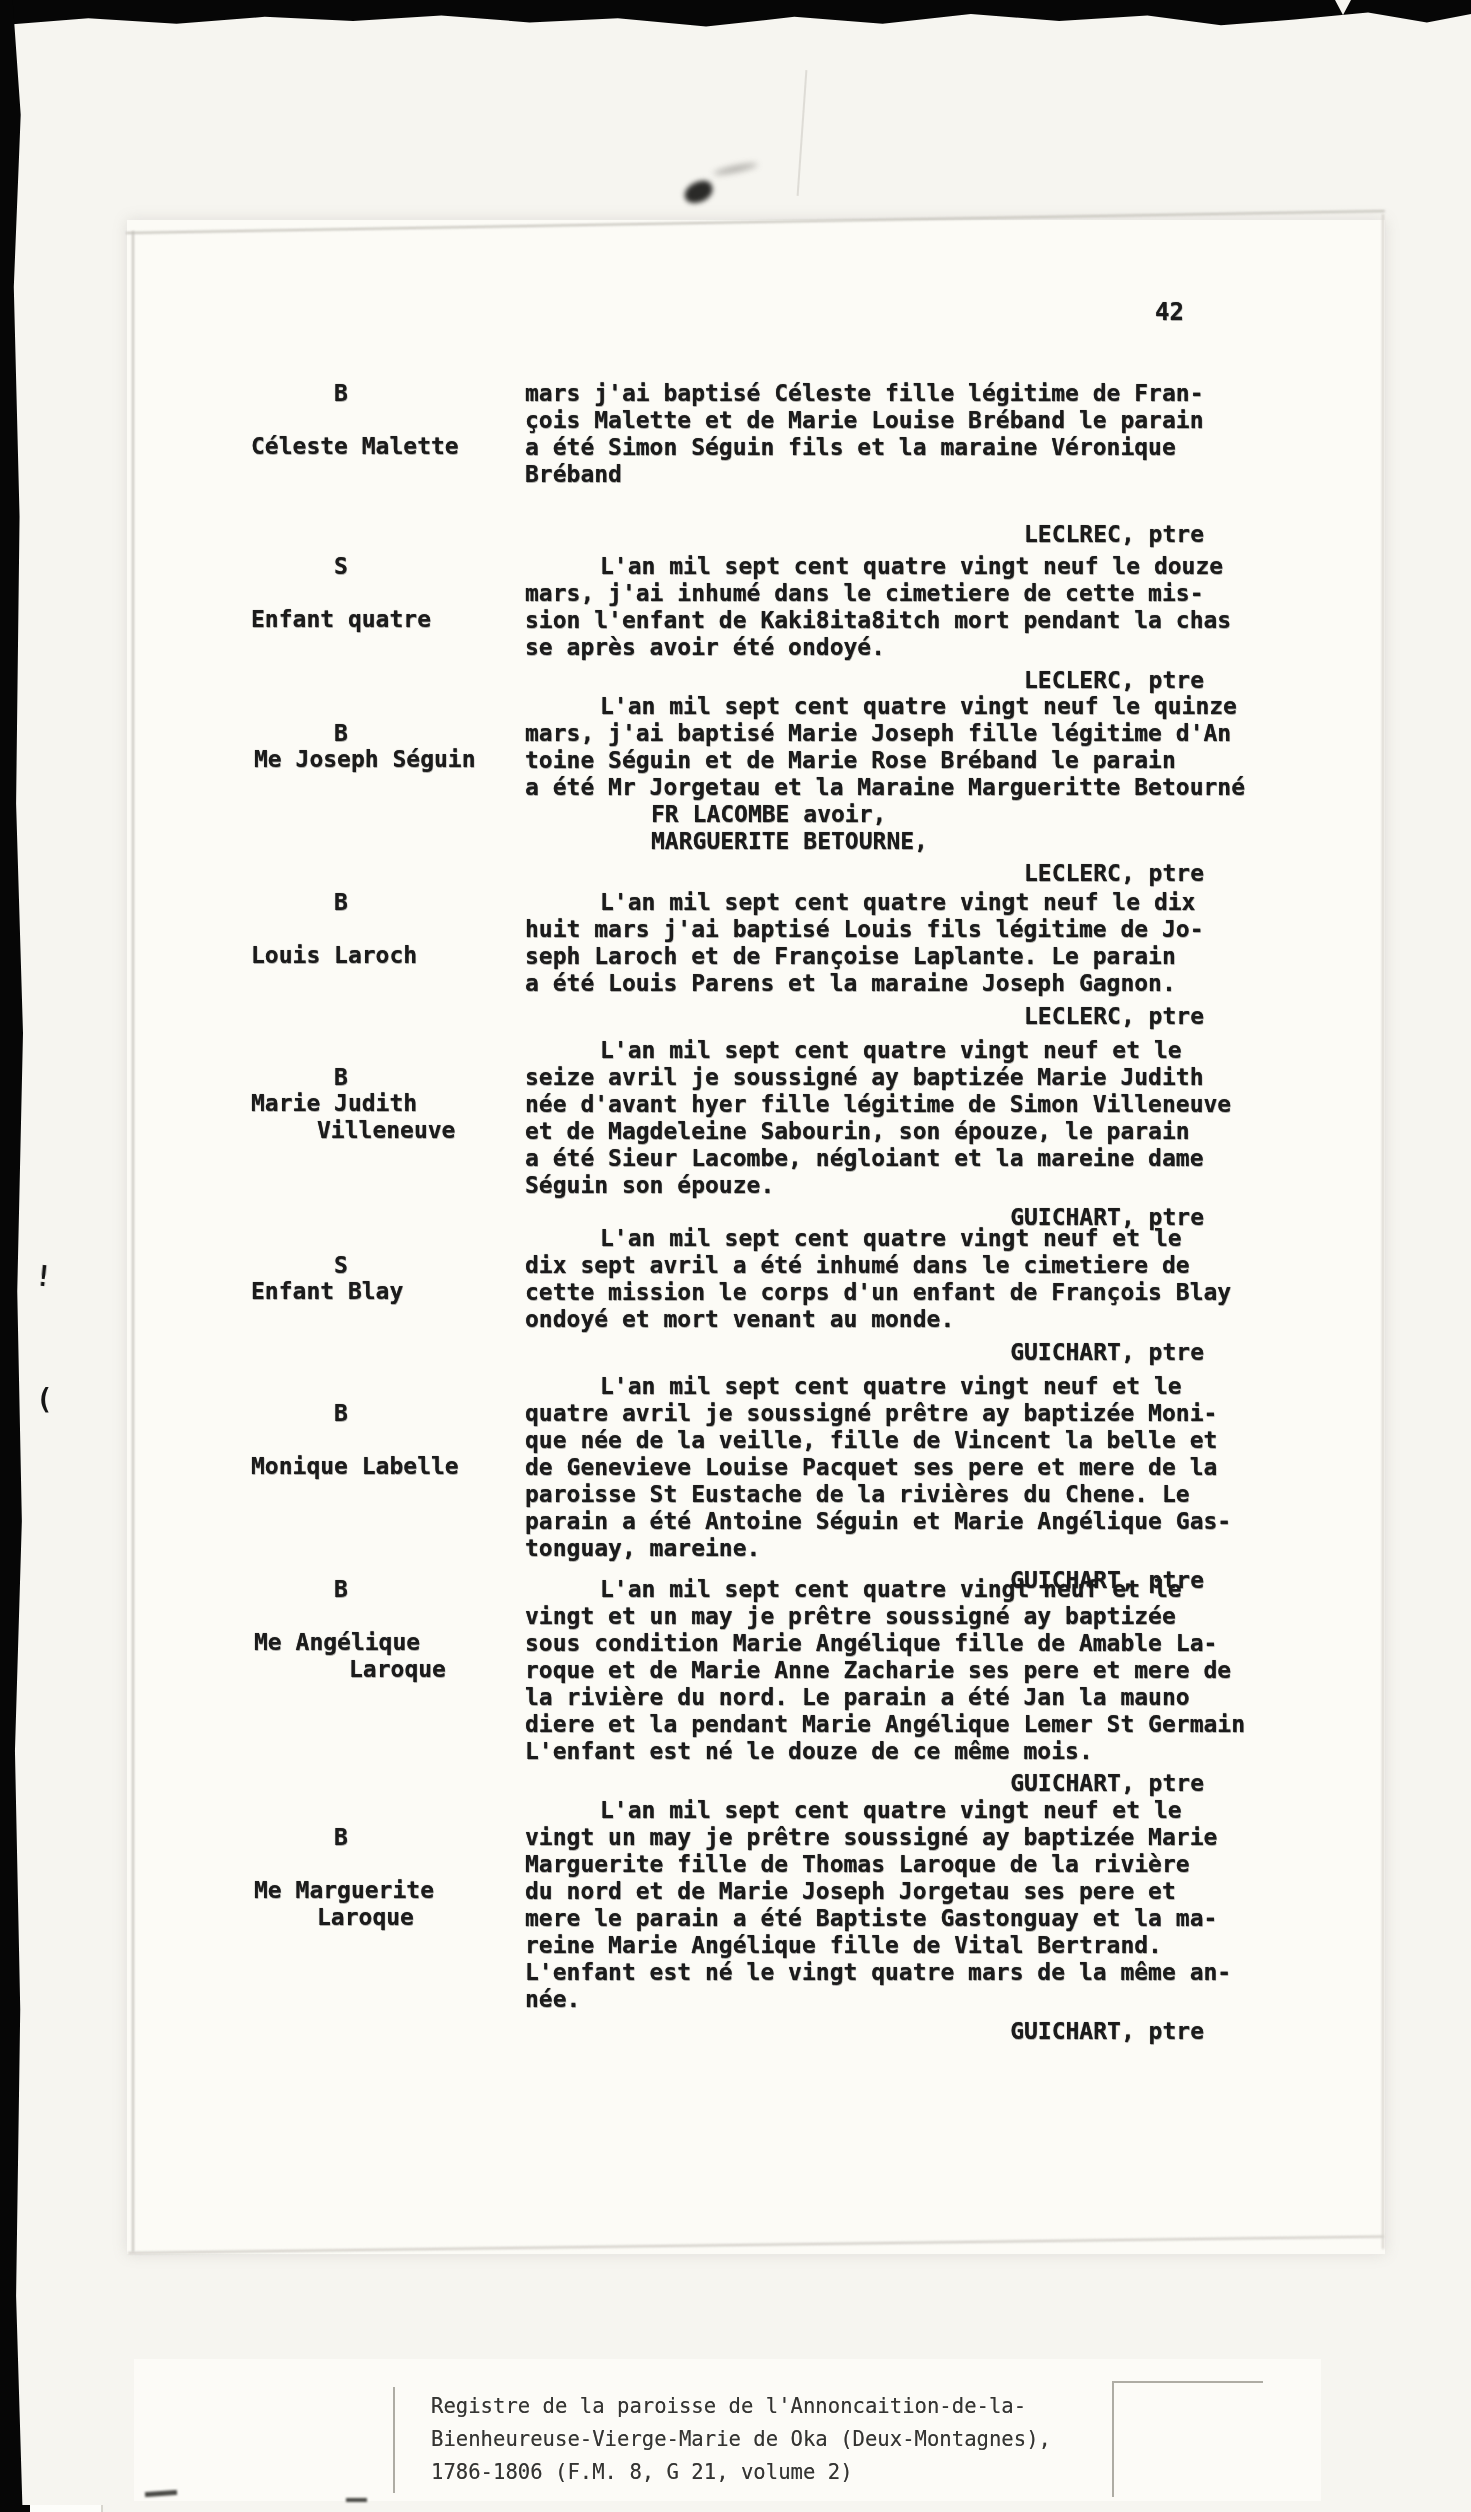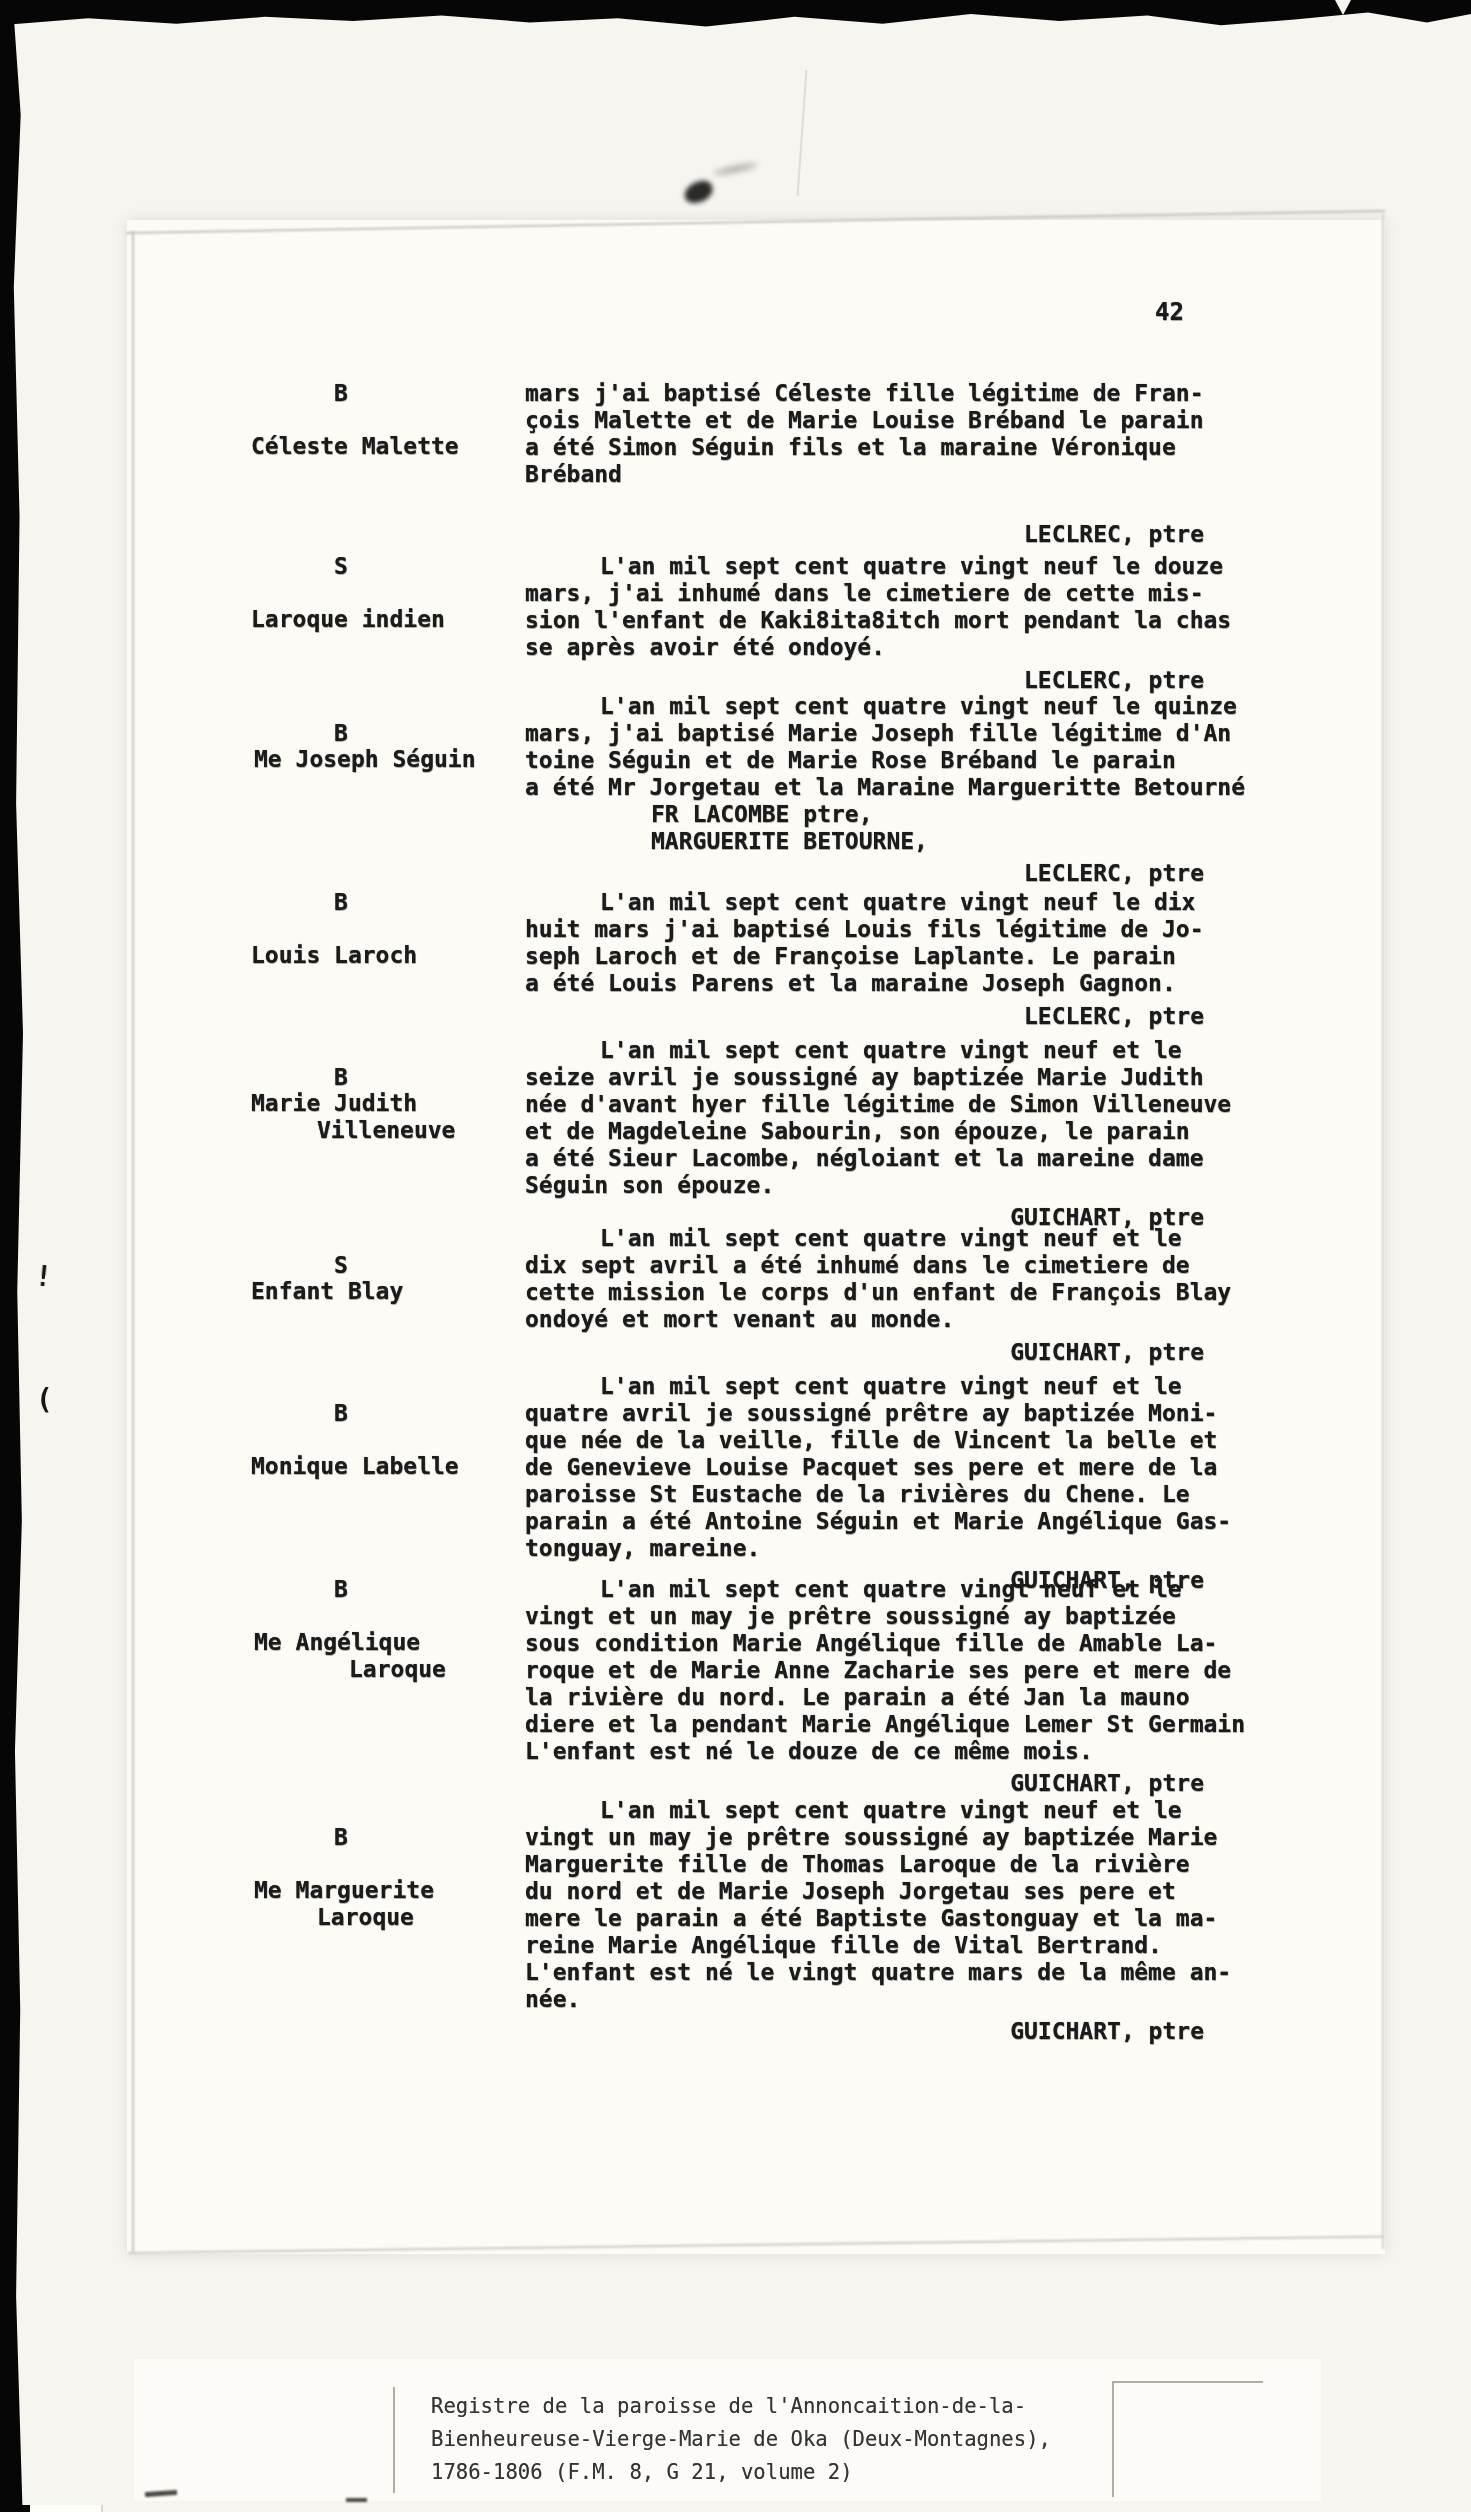--- a/index.html
+++ b/index.html
@@ -94,38 +94,38 @@
       <div class="rec-body">
         <div class="rec-line" style="padding-left: 0px;">mars j'ai baptisé Céleste fille légitime de Fran-</div>
         <div class="rec-line" style="padding-left: 0px;">çois Malette et de Marie Louise Bréband le parain</div>
         <div class="rec-line" style="padding-left: 0px;">a été Simon Séguin fils et la maraine Véronique</div>
         <div class="rec-line" style="padding-left: 0px;">Bréband</div>
       </div>
       <div class="rec-sig" style="top: 141px;">LECLREC, ptre</div>
     </div>
     <div class="record tw" style="top: 553px;">
       <div class="rec-code" style="top: 0px;">S</div>
-      <div class="rec-name" style="left: 251px; top: 53px;">Laroque indien</div>
+      <div class="rec-name" style="left: 251px; top: 53px;">Enfant quatre</div>
       <div class="rec-body">
         <div class="rec-line" style="padding-left: 75px;">L'an mil sept cent quatre vingt neuf le douze</div>
         <div class="rec-line" style="padding-left: 0px;">mars, j'ai inhumé dans le cimetiere de cette mis-</div>
         <div class="rec-line" style="padding-left: 0px;">sion l'enfant de Kaki8ita8itch mort pendant la chas</div>
         <div class="rec-line" style="padding-left: 0px;">se après avoir été ondoyé.</div>
       </div>
       <div class="rec-sig" style="top: 114px;">LECLERC, ptre</div>
     </div>
     <div class="record tw" style="top: 693px;">
       <div class="rec-code" style="top: 27px;">B</div>
       <div class="rec-name" style="left: 254px; top: 53px;">Me Joseph Séguin</div>
       <div class="rec-body">
         <div class="rec-line" style="padding-left: 75px;">L'an mil sept cent quatre vingt neuf le quinze</div>
         <div class="rec-line" style="padding-left: 0px;">mars, j'ai baptisé Marie Joseph fille légitime d'An</div>
         <div class="rec-line" style="padding-left: 0px;">toine Séguin et de Marie Rose Bréband le parain</div>
         <div class="rec-line" style="padding-left: 0px;">a été Mr Jorgetau et la Maraine Margueritte Betourné</div>
-        <div class="rec-line" style="padding-left: 126px;">FR LACOMBE ptre,</div>
+        <div class="rec-line" style="padding-left: 126px;">FR LACOMBE avoir,</div>
         <div class="rec-line" style="padding-left: 126px;">MARGUERITE BETOURNE,</div>
       </div>
       <div class="rec-sig" style="top: 167px;">LECLERC, ptre</div>
     </div>
     <div class="record tw" style="top: 889px;">
       <div class="rec-code" style="top: 0px;">B</div>
       <div class="rec-name" style="left: 251px; top: 53px;">Louis Laroch</div>
       <div class="rec-body">
         <div class="rec-line" style="padding-left: 75px;">L'an mil sept cent quatre vingt neuf le dix</div>
         <div class="rec-line" style="padding-left: 0px;">huit mars j'ai baptisé Louis fils légitime de Jo-</div>

